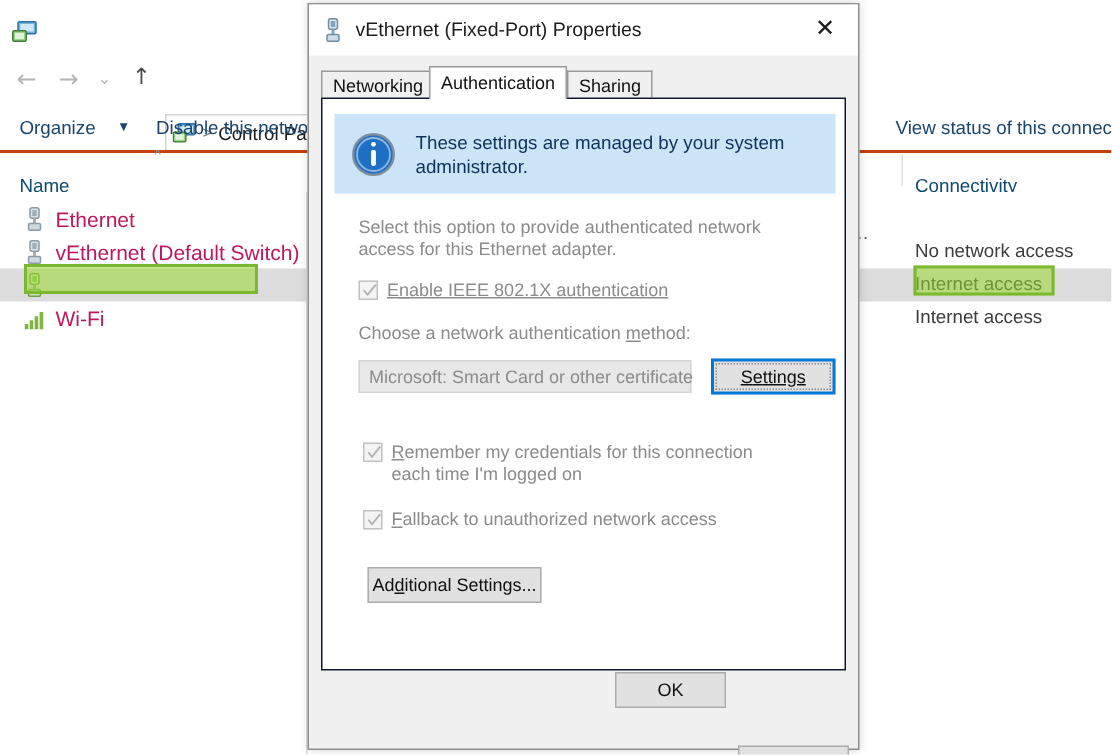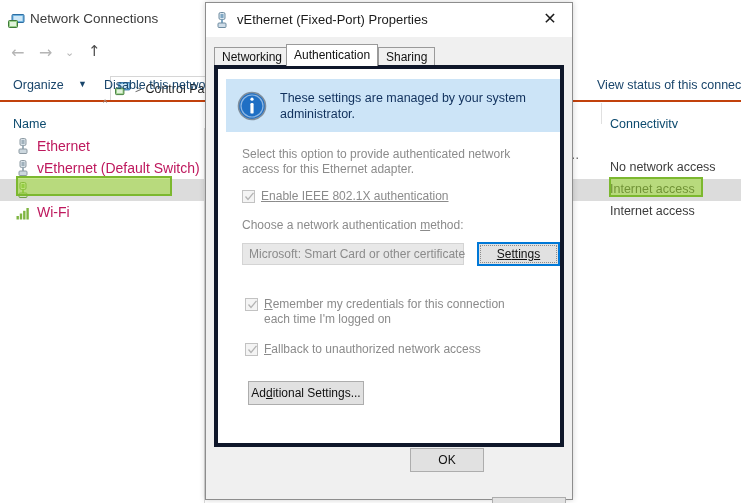--- a/index.html
+++ b/index.html
@@ -267,21 +267,21 @@
     background: #ffffff;
     border-color: #9a9a9a;
     z-index: 3;
   }
 
   #tabpanel {
     position: absolute;
     left: 8px; top: 62px;
     width: 350px; height: 382px;
     background: #ffffff;
-    border: 4px solid #0f172a;
+    border: 1px solid #0f172a;
     box-sizing: border-box;
   }
 
   
   #infobanner {
     position: absolute;
     left: 8px; top: 10px;
     width: 334px; height: 53px;
     background: #cce4f7;
     display: flex;
@@ -404,21 +404,20 @@
     <div id="behind-label">Quick Create</div>
   </div>
 
   <div id="explorer-titlebar">
     <svg class="netconn-icon" viewBox="0 0 17 15">
       <rect x="4" y="0.5" width="12" height="8" rx="1" fill="#6fb3e0" stroke="#2d6ea3"></rect>
       <rect x="5.5" y="2" width="9" height="5" fill="#cfe8f7"></rect>
       <rect x="0.5" y="6.5" width="9" height="7" rx="1" fill="#9ad08a" stroke="#3f7a3a"></rect>
       <rect x="2" y="8" width="6" height="4" fill="#e2f3dd"></rect>
     </svg>
-    <div id="explorer-title-text">Network Connections</div>
   </div>
 
   <div id="navbar">
     <div class="navarrow" id="nav-back">←</div>
     <div class="navarrow" id="nav-fwd">→</div>
     <div class="navarrow" id="nav-recent">⌄</div>
     <div class="navarrow" id="nav-up">↑</div>
 
     <div id="addressbar">
       <svg id="addr-icon" viewBox="0 0 17 15">

